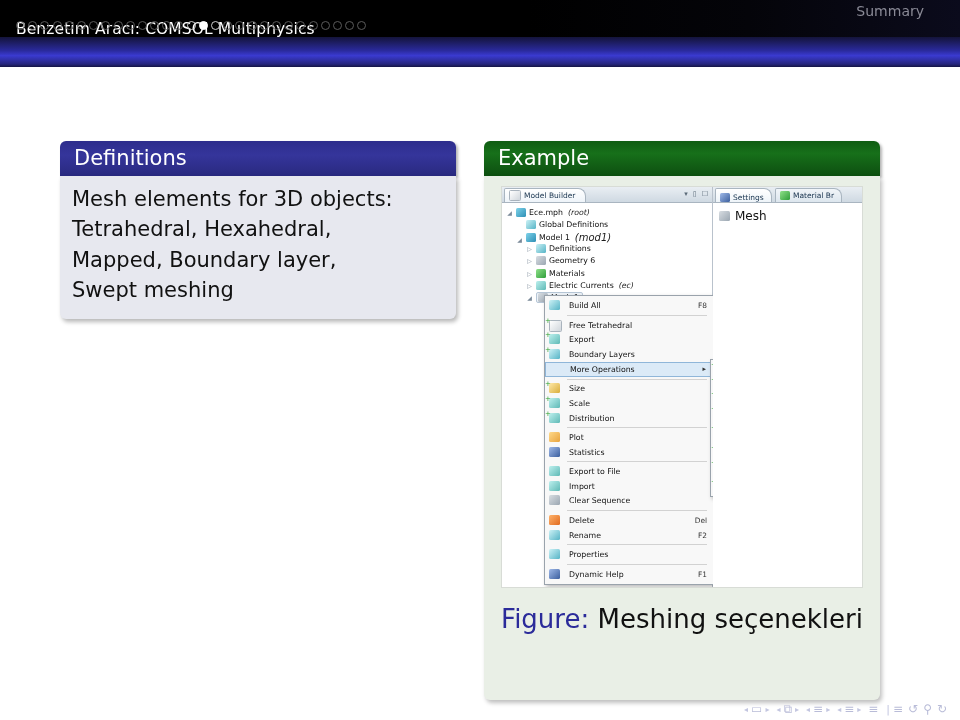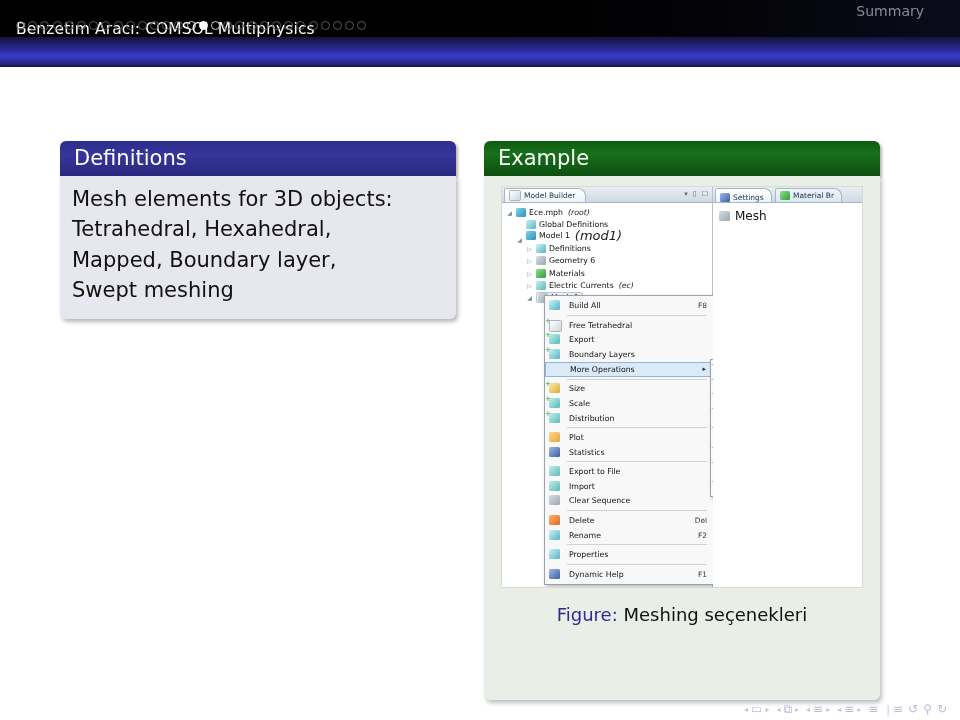--- a/index.html
+++ b/index.html
@@ -79,21 +79,21 @@
     box-shadow: 2px 2px 3px rgba(0,0,0,.3);
   }
   #exBlock .block-body {
     background: #e9efe6;
     padding: 10px 8px 14px 8px;
     box-shadow: 2px 3px 4px rgba(0,0,0,.25);
     min-height: 500px;
   }
 
   .fig-caption {
-    margin-top: 16px; text-align: center; font-size: 18px; color: #111;
+    margin-top: 16px; text-align: center; font-size: 26px; color: #111;
     white-space: nowrap;
   }
   .fig-caption .lbl { color: #2b2b9a; }
 
   
   .comsol {
     position: relative; width: 360px; height: 400px; margin: 0 auto;
     background: #ffffff; font-family: "DejaVu Sans", "Liberation Sans", sans-serif;
     font-size: 8px; color: #1c1c1c; overflow: hidden;
     border: 1px solid #d8dcd6;
@@ -279,21 +279,21 @@
                 <span style="display: flex; align-items: center; gap: 3px;">
                   <span class="tr-ico ico-cyan"></span>
                   <span class="tr-lbl">Global Definitions</span>
                 </span>
               </div>
               <div class="tr-row" style="padding-left: 10px; align-items: flex-end;">
                 <span class="tr-arrow">◢</span>
                 <span style="display: flex; align-items: center; gap: 3px;">
                   <span class="tr-ico ico-blue"></span>
                   <span class="tr-lbl">Model 1</span>
-                  <i style="font-size: 13px; margin-left: 2px;">(mod1)</i>
+                  <i style="font-size: 10px; margin-left: 2px;">(mod1)</i>
                 </span>
               </div>
               <div class="tr-row" style="padding-left: 20px;">
                 <span class="tr-arrow">▷</span>
                 <span style="display: flex; align-items: center; gap: 3px;">
                   <span class="tr-ico ico-cyan"></span>
                   <span class="tr-lbl">Definitions</span>
                 </span>
               </div>
               <div class="tr-row" style="padding-left: 20px;">

